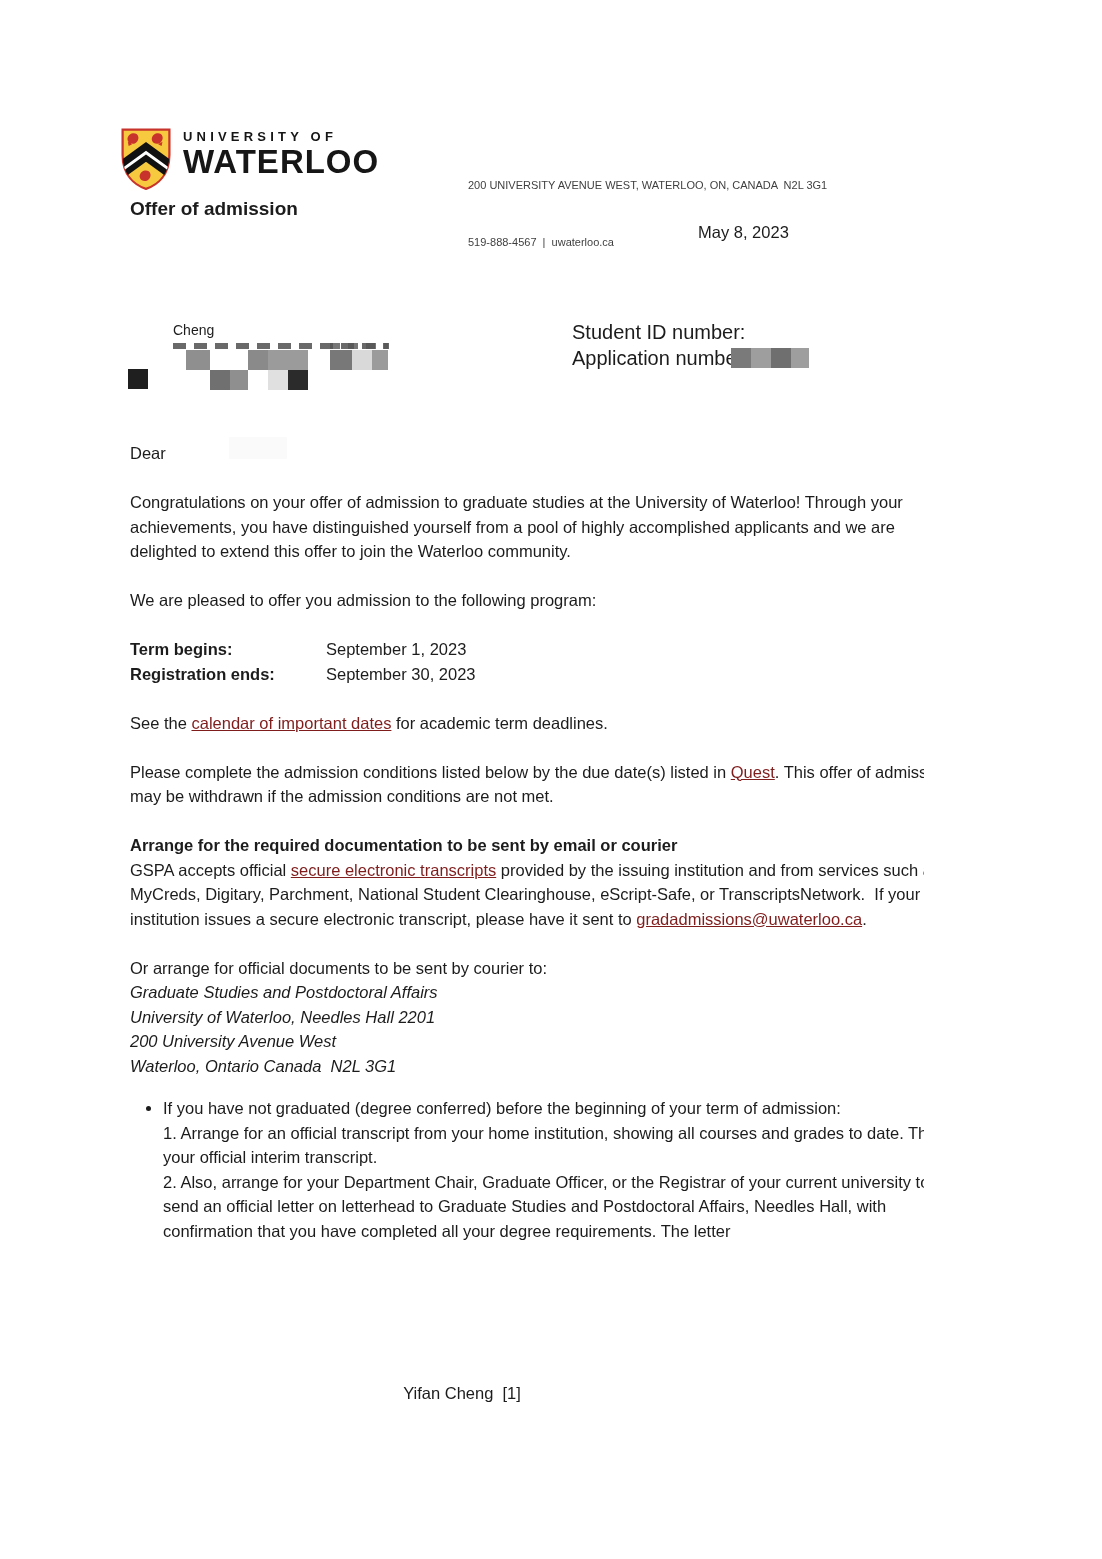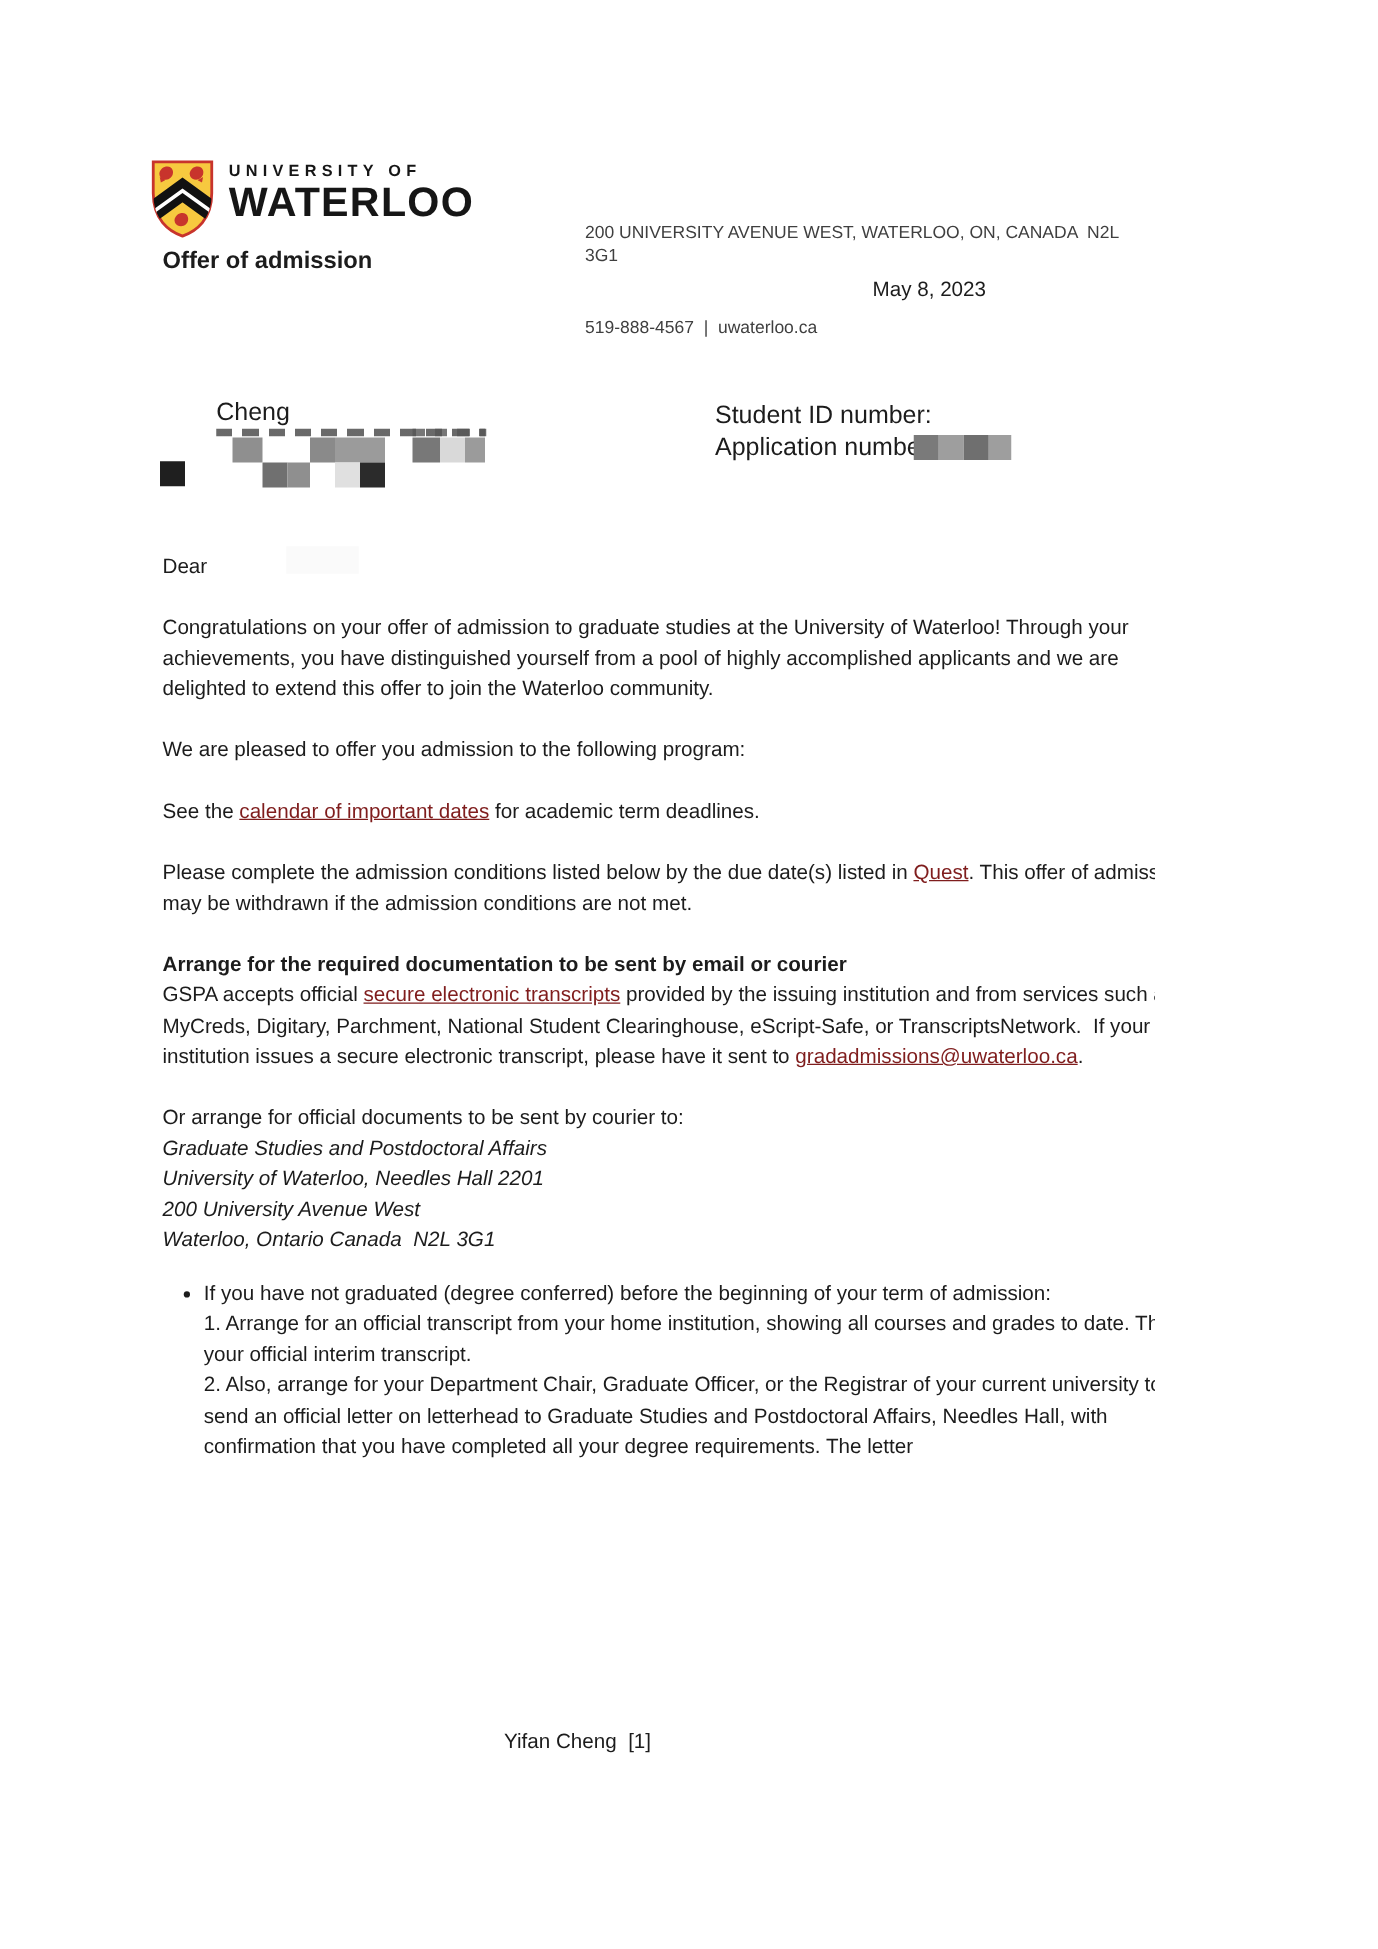--- a/index.html
+++ b/index.html
@@ -7,25 +7,25 @@
   .page{
     position:relative;width:924px;height:1559px;background:#ffffff;
     font-family:"Liberation Sans",sans-serif;color:#1c1c1c;overflow:hidden;
   }
   
   .logo-row{position:absolute;left:120px;top:126px;display:flex;align-items:flex-start;}
   .shield{width:52px;height:66px;flex:0 0 auto;}
   .wordmark{margin-left:11px;margin-top:4px;color:#161616;}
   .wordmark .l1{font-size:13px;font-weight:700;letter-spacing:4.2px;line-height:14px;}
   .wordmark .l2{font-size:33px;font-weight:800;letter-spacing:1px;line-height:33px;margin-top:1px;}
-  .contact{position:absolute;left:468px;top:138px;font-size:14px;line-height:19px;color:#3f3f3f;white-space:pre-wrap;}
+  .contact{position:absolute;left:468px;top:138px;font-size:11px;line-height:19px;color:#3f3f3f;white-space:pre-wrap;}
   .doc-title{position:absolute;left:130px;top:198px;font-size:19px;font-weight:700;}
   .date-line{position:absolute;left:698px;top:223px;font-size:16.5px;}
   
-  .recipient-surname{position:absolute;left:173px;top:318px;font-size:20px;line-height:24px;}
+  .recipient-surname{position:absolute;left:173px;top:318px;font-size:14px;line-height:24px;}
   .id-labels{position:absolute;left:572px;top:319px;font-size:20px;line-height:26px;}
   .redact{position:absolute;}
   .name-redact{left:229px;top:437px;width:58px;height:22px;background:#fafafa;}
   .text-sliver{
     position:absolute;left:173px;top:343px;width:216px;height:6px;
     background:repeating-linear-gradient(90deg,#4f4f4f 0 13px,transparent 13px 21px);
     opacity:.85;
   }
   .text-sliver2{
     position:absolute;left:330px;top:343px;width:58px;height:6px;
@@ -127,20 +127,26 @@
   <div class="name-redact redact"></div>
 
   <div class="flow">
     <p class="first">Dear</p>
 
     <p>Congratulations on your offer of admission to graduate studies at the University of Waterloo! Through your achievements, you have distinguished yourself from a pool of highly accomplished applicants and we are delighted to extend this offer to join the Waterloo community.</p>
 
     <p>We are pleased to offer you admission to the following program:</p>
 
 
+    <div class="kv-table">
+      <div class="k">Term begins:</div>
+      <div class="v">September 1, 2023</div>
+      <div class="k">Registration ends:</div>
+      <div class="v">September 30, 2023</div>
+    </div>
 
     <p><span>See the </span><a class="doc-link">calendar of important dates</a><span> for academic term deadlines.</span></p>
 
     <p><span>Please complete the admission conditions listed below by the due date(s) listed in </span><a class="doc-link">Quest</a><span>. This offer of admission may be withdrawn if the admission conditions are not met.</span></p>
 
     <p><span class="docs-heading">Arrange for the required documentation to be sent by email or courier</span><br><span>GSPA accepts official </span><a class="doc-link">secure electronic transcripts</a><span> provided by the issuing institution and from services such as MyCreds, Digitary, Parchment, National Student Clearinghouse, eScript-Safe, or TranscriptsNetwork.  If your institution issues a secure electronic transcript, please have it sent to </span><a class="doc-link">gradadmissions@uwaterloo.ca</a><span>.</span></p>
 
     <p><span>Or arrange for official documents to be sent by courier to:</span><br><span class="courier-address">Graduate Studies and Postdoctoral Affairs</span><br><span class="courier-address">University of Waterloo, Needles Hall 2201</span><br><span class="courier-address">200 University Avenue West</span><br><span class="courier-address">Waterloo, Ontario Canada  N2L 3G1</span></p>
 
     <ul class="bullets">

